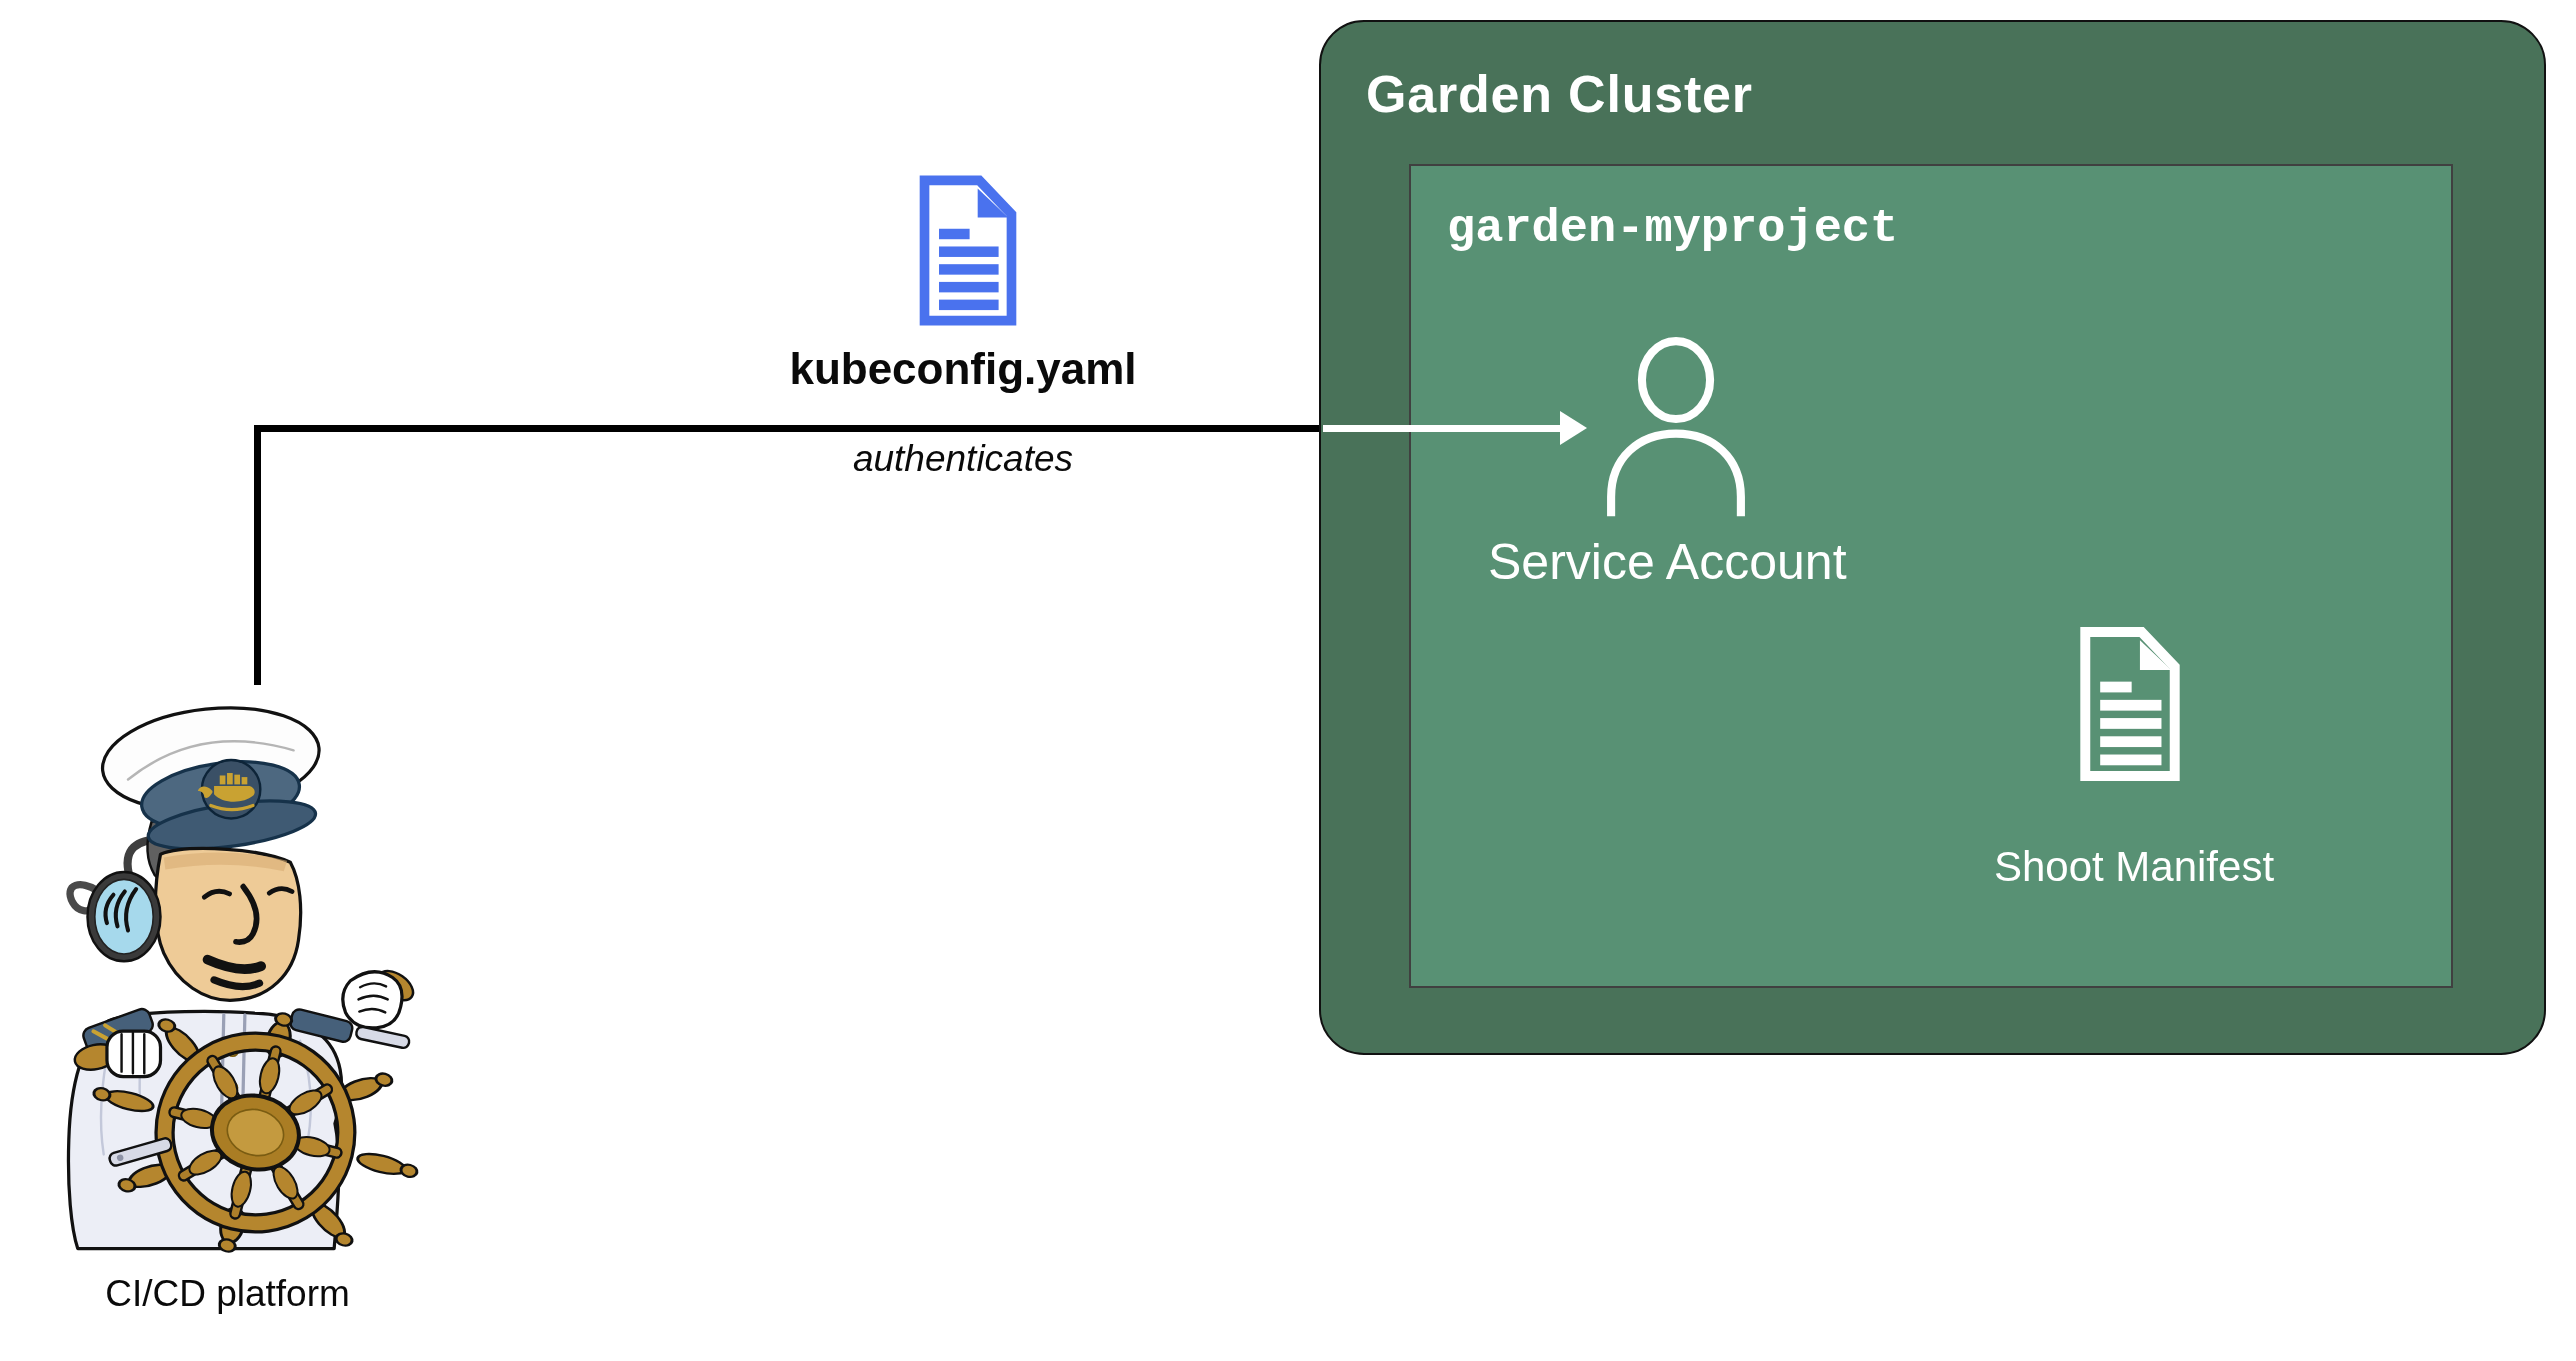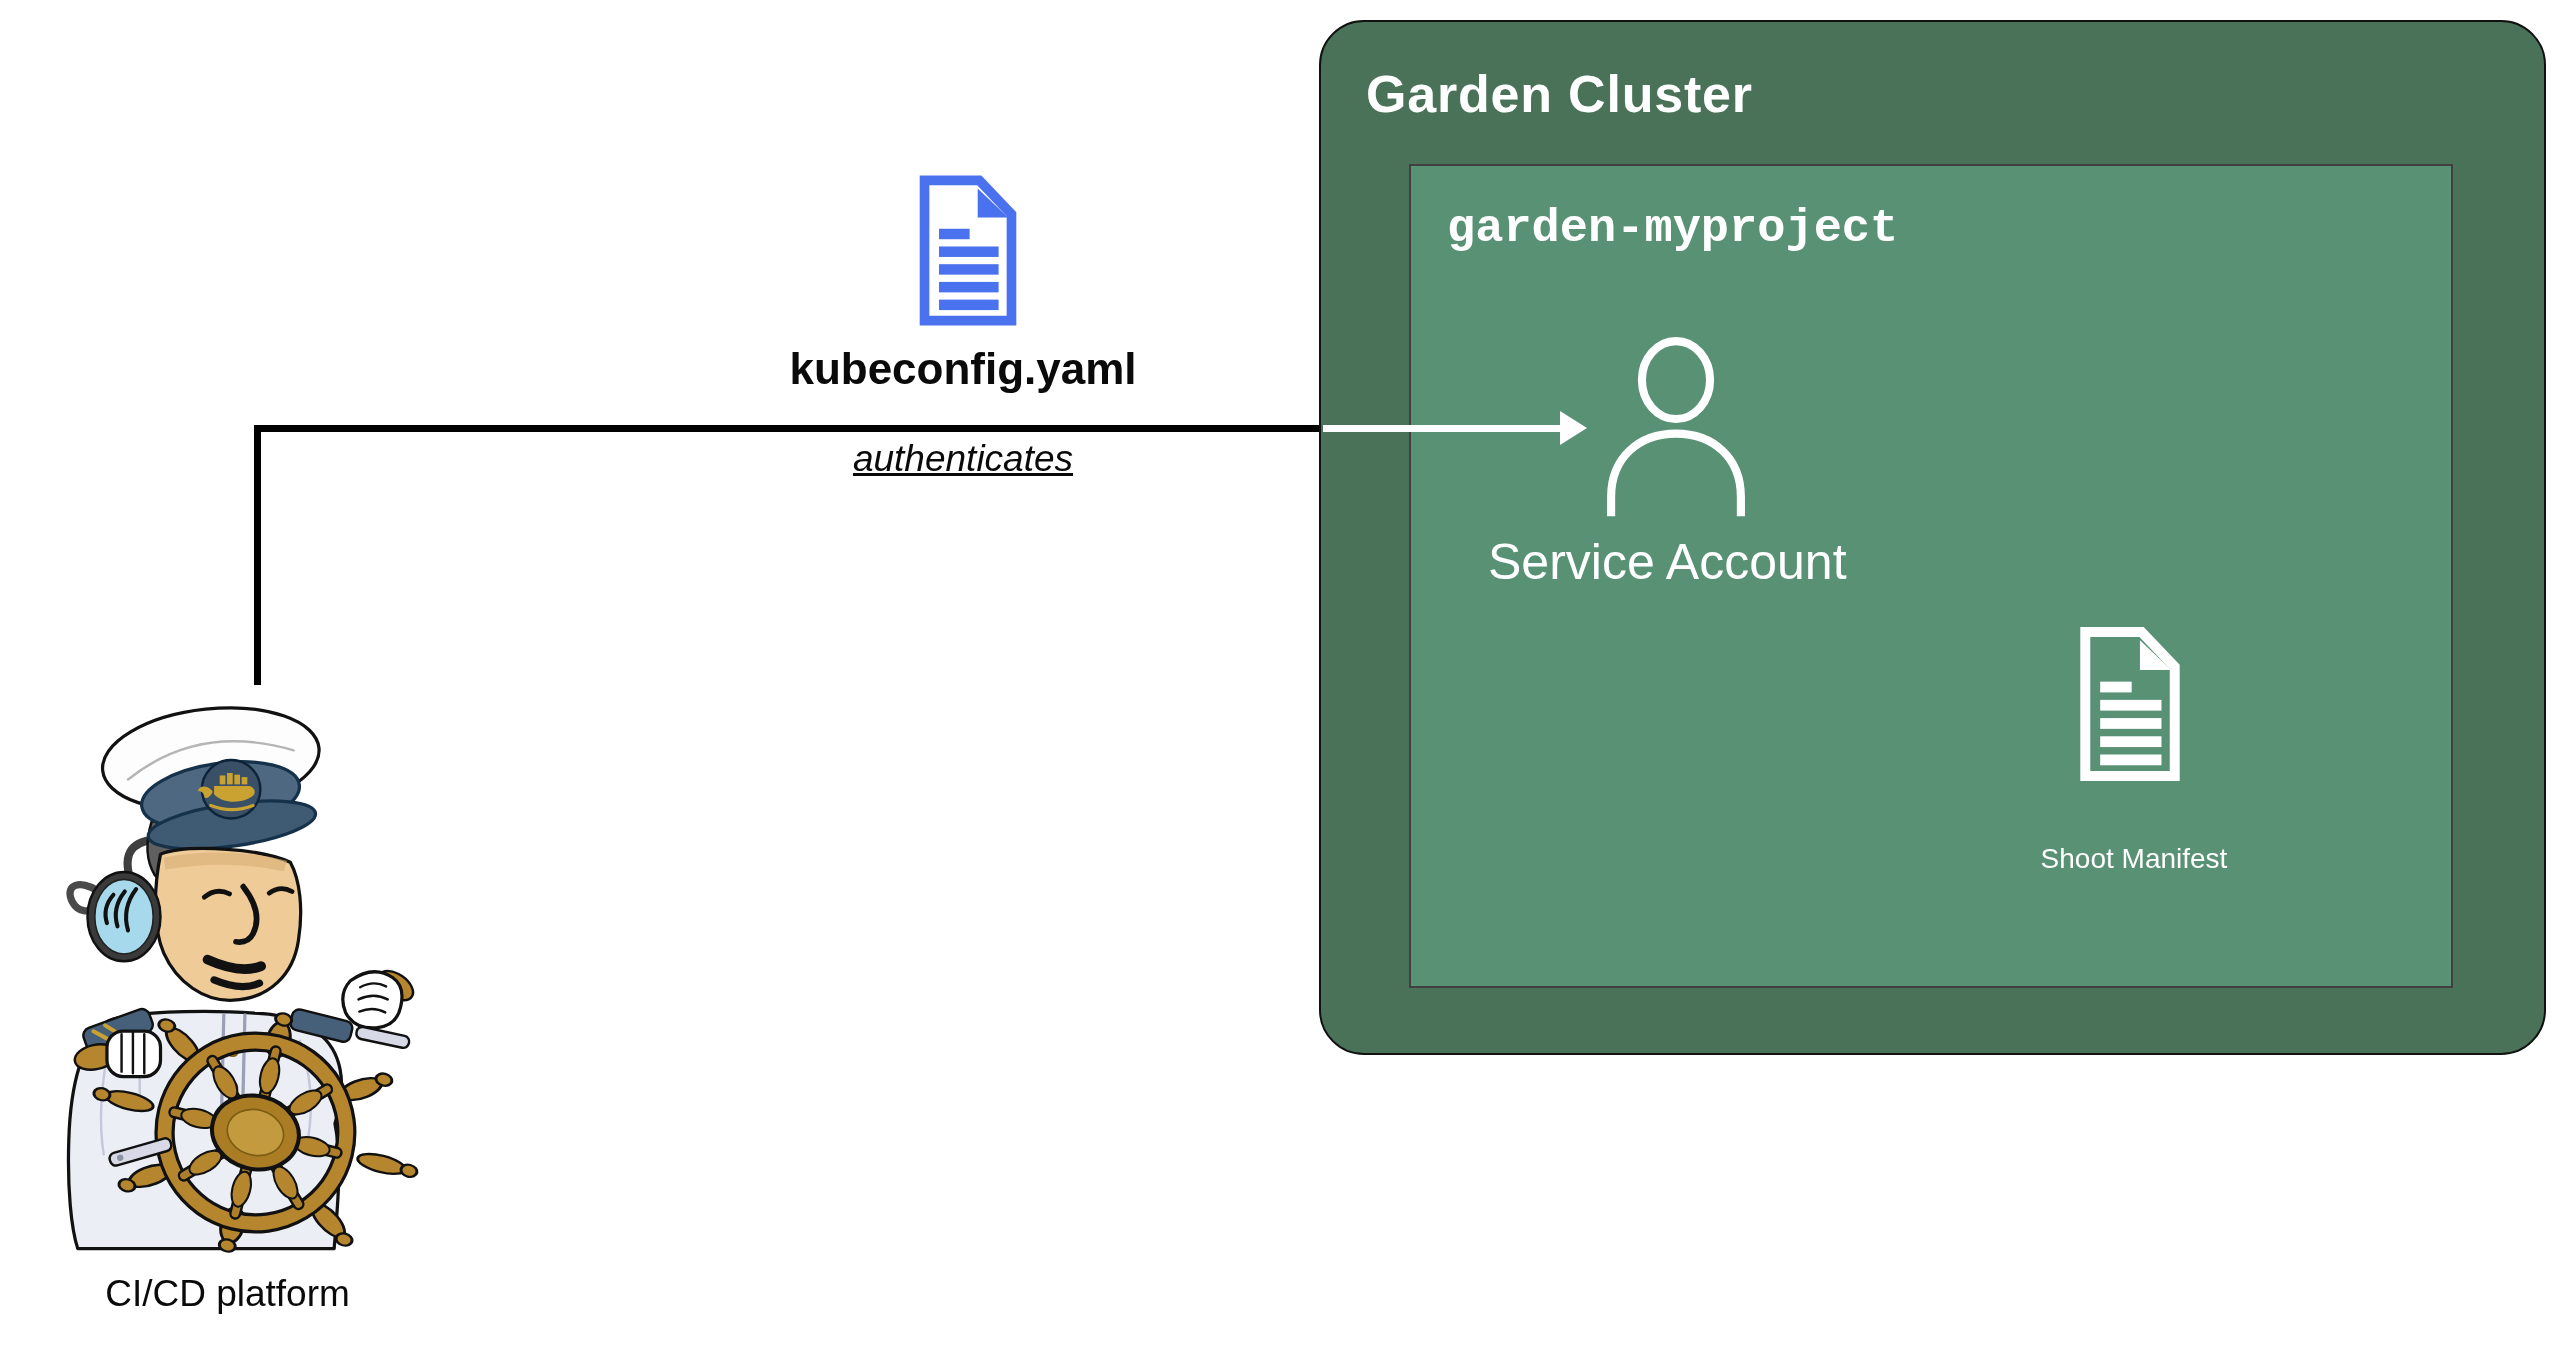--- a/index.html
+++ b/index.html
@@ -19,21 +19,21 @@
     border-left:27px solid #fff;
   }
   
   #kubeconfig-icon { position:absolute; left:916px; top:174px; width:104px; height:153px; }
   #kubeconfig-label {
     position:absolute; left:760px; top:344px; width:406px;
     text-align:center; font-size:44px; color:#0a0a0a;font-weight:bold;
   }
   #authenticates-label {
     position:absolute; left:760px; top:438px; width:406px;
-    text-align:center; font-size:37px; font-style:italic; color:#0a0a0a;text-decoration:underline;
+    text-align:center; font-size:37px; font-style:italic; color:#0a0a0a;
   }
   
   #cluster-box {
     position:absolute; left:1319px; top:19.5px; width:1223px; height:1031px;
     background:#497259; border:2.4px solid #111; border-radius:45px; z-index:1;
   }
   #cluster-title {
     position:absolute; left:45px; top:42px;
     font-size:52px; font-weight:bold; color:#ffffff; letter-spacing:0.8px;text-align:right;
   }
@@ -47,21 +47,21 @@
     font-size:47px; font-weight:bold; color:#ffffff; white-space:nowrap;
   }
   #service-account-icon { position:absolute; left:192px; top:170px; width:146px; height:183px; }
   #service-account-label {
     position:absolute; left:77px; top:367px; width:406px;
     font-size:50px; color:#ffffff; white-space:nowrap;
   }
   #shoot-manifest-icon { position:absolute; left:666px; top:448px; width:106px; height:180px; }
   #shoot-manifest-label {
     position:absolute; left:520px; top:677px; width:406px;
-    text-align:center; font-size:28px; color:#ffffff; white-space:nowrap;
+    text-align:center; font-size:42px; color:#ffffff; white-space:nowrap;
   }
   
   #cicd-mascot { position:absolute; left:32px; top:700px; width:455px; height:568px; }
   #cicd-label {
     position:absolute; left:49px; top:1273px; width:357px;
     text-align:center; font-size:37px; color:#0a0a0a;
   }
 </style>
 </head>
 <body>

